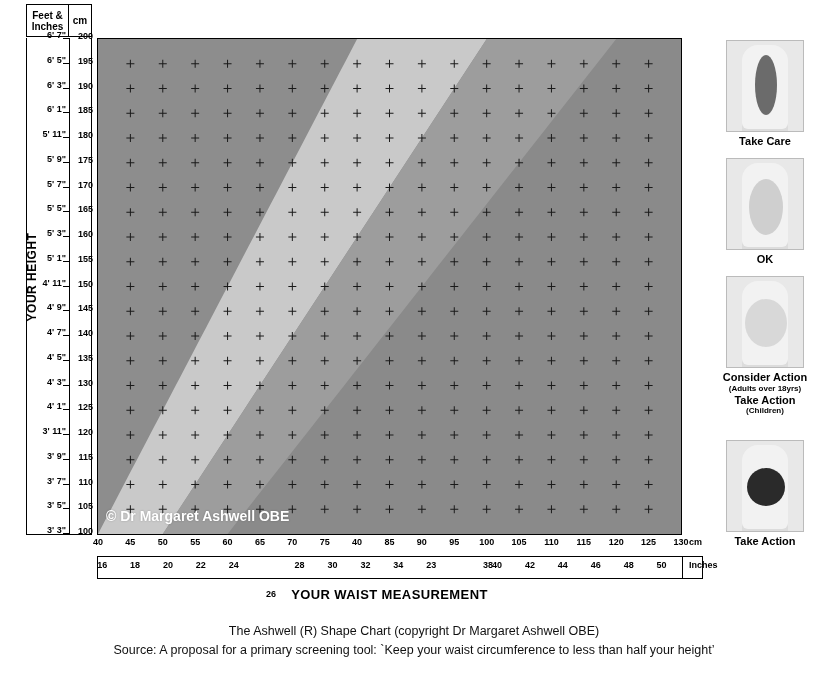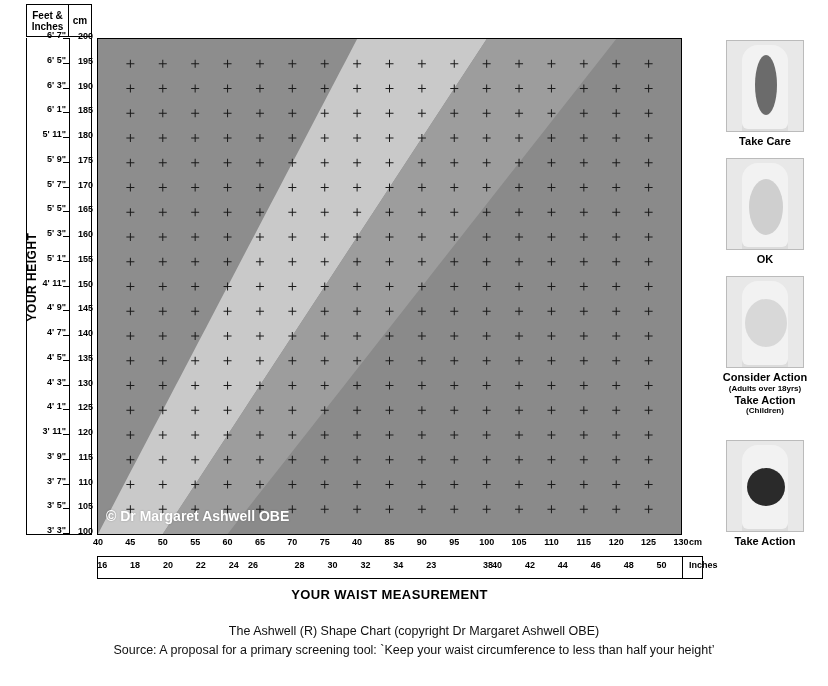--- a/index.html
+++ b/index.html
@@ -984,21 +984,21 @@
       <div class="t" style="left: 584px;">130</div>
     </div>
   <div class="xline"></div>
   <div class="xaxis-in" id="xaxis-in">
     <div class="unit">Inches</div>
   <div class="t" style="left: 5.14578px;">16</div>
       <div class="t" style="left: 38.0529px;">18</div>
       <div class="t" style="left: 70.96px;">20</div>
       <div class="t" style="left: 103.867px;">22</div>
       <div class="t" style="left: 136.774px;">24</div>
-      <div class="t" style="left: 156px;">26</div>
+      <div class="t" style="left: 174px; margin-top: 29px;">26</div>
       <div class="t" style="left: 202.588px;">28</div>
       <div class="t" style="left: 235.496px;">30</div>
       <div class="t" style="left: 268.403px;">32</div>
       <div class="t" style="left: 301.31px;">34</div>
       <div class="t" style="left: 334.217px;">23</div>
       <div class="t" style="left: 367.124px; margin-left: 24px;">38</div>
       <div class="t" style="left: 400.031px;">40</div>
       <div class="t" style="left: 432.938px;">42</div>
       <div class="t" style="left: 465.845px;">44</div>
       <div class="t" style="left: 498.752px;">46</div>

